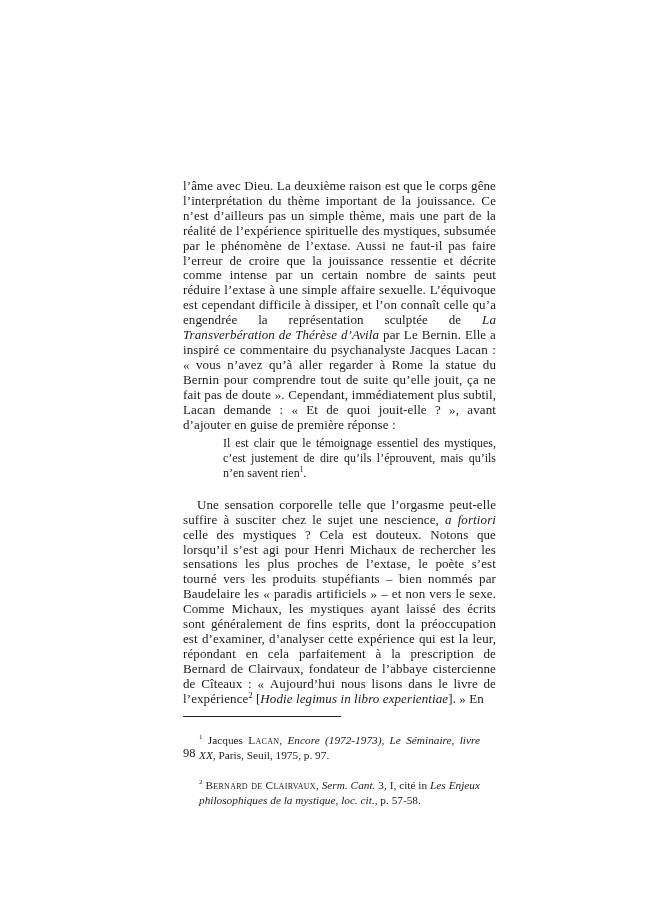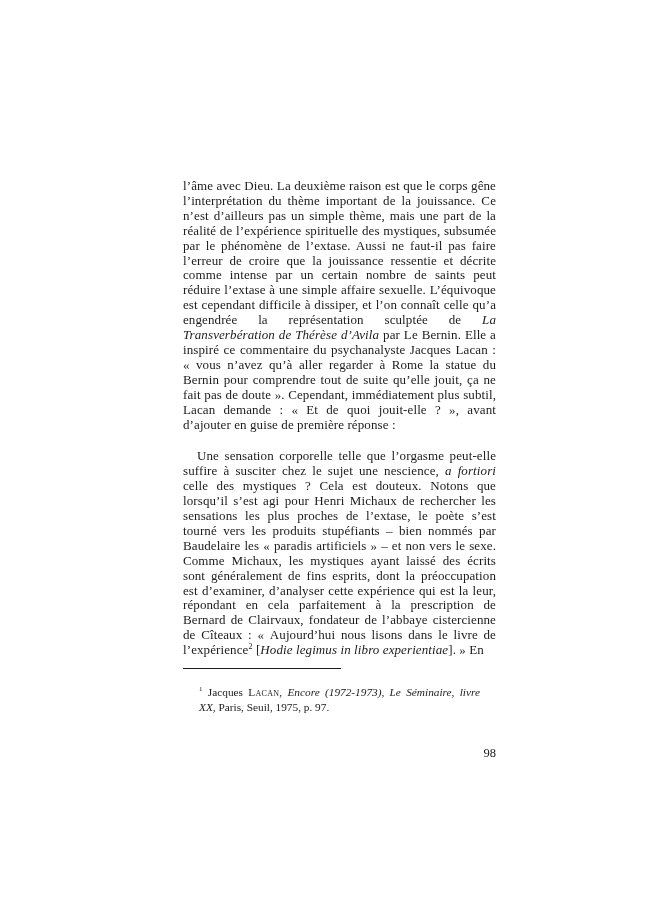--- a/index.html
+++ b/index.html
@@ -46,35 +46,37 @@
     text-align: justify;
   }
   .i  { font-style: italic; }
   .sc { font-variant: small-caps; letter-spacing: 0.3px; }
   sup { font-size: 0.62em; line-height: 0; vertical-align: super; }
   .page-number {
     position: absolute;
     left: 183px;
     top: 746px;
     width: 313px;
-    text-align: right;
+    text-align: left;
     font-size: 12.5px;
   }
 </style>
 </head>
 <body>
 
 <div class="page">
   <div class="text-column">
     <p class="body-para"><span>l’âme avec Dieu. La deuxième raison est que le corps gêne l’interprétation du thème important de la jouissance. Ce n’est d’ailleurs pas un simple thème, mais une part de la réalité de l’expérience spirituelle des mystiques, subsumée par le phénomène de l’extase. Aussi ne faut-il pas faire l’erreur de croire que la jouissance ressentie et décrite comme intense par un certain nombre de saints peut réduire l’extase à une simple affaire sexuelle. L’équivoque est cependant difficile à dissiper, et l’on connaît celle qu’a engendrée la représentation sculptée de </span><span class="i">La Transverbération de Thérèse d’Avila</span><span> par Le Bernin. Elle a inspiré ce commentaire du psychanalyste Jacques Lacan&nbsp;: «&nbsp;vous n’avez qu’à aller regarder à Rome la statue du Bernin pour comprendre tout de suite qu’elle jouit, ça ne fait pas de doute&nbsp;». Cependant, immédiatement plus subtil, Lacan demande&nbsp;: «&nbsp;Et de quoi jouit-elle&nbsp;?&nbsp;», avant d’ajouter en guise de première réponse&nbsp;:</span></p>
 
+    <blockquote class="quote"><span>Il est clair que le témoignage essentiel des mystiques, c’est justement de dire qu’ils l’éprouvent, mais qu’ils n’en savent rien</span><sup>1</sup><span>.</span></blockquote>
 
     <p class="body-para indented"><span>Une sensation corporelle telle que l’orgasme peut-elle suffire à susciter chez le sujet une nescience, </span><span class="i">a fortiori</span><span> celle des mystiques&nbsp;? Cela est douteux. Notons que lorsqu’il s’est agi pour Henri Michaux de rechercher les sensations les plus proches de l’extase, le poète s’est tourné vers les produits stupéfiants – bien nommés par Baudelaire les «&nbsp;paradis artificiels&nbsp;» – et non vers le sexe. Comme Michaux, les mystiques ayant laissé des écrits sont généralement de fins esprits, dont la préoccupation est d’examiner, d’analyser cette expérience qui est la leur, répondant en cela parfaitement à la prescription de Bernard de Clairvaux, fondateur de l’abbaye cistercienne de Cîteaux&nbsp;: «&nbsp;Aujourd’hui nous lisons dans le livre de l’expérience</span><sup>2</sup><span> [</span><span class="i">Hodie legimus in libro experientiae</span><span>].&nbsp;» En</span></p>
 
     <div class="footnote-rule"></div>
 
     <div class="footnotes">
       <p><sup>1</sup><span> Jacques </span><span class="sc">Lacan</span><span>, </span><span class="i">Encore (1972-1973), Le Séminaire, livre XX</span><span>, Paris, Seuil, 1975, p. 97.</span></p>
+      <p><sup>2</sup><span> </span><span class="sc">Bernard de Clairvaux</span><span>, </span><span class="i">Serm. Cant.</span><span> 3, I, cité in </span><span class="i">Les Enjeux philosophiques de la mystique, loc. cit.</span><span>, p. 57-58.</span></p>
     </div>
   </div>
 
   <div class="page-number">98</div>
 </div>
 
 </body></html>

